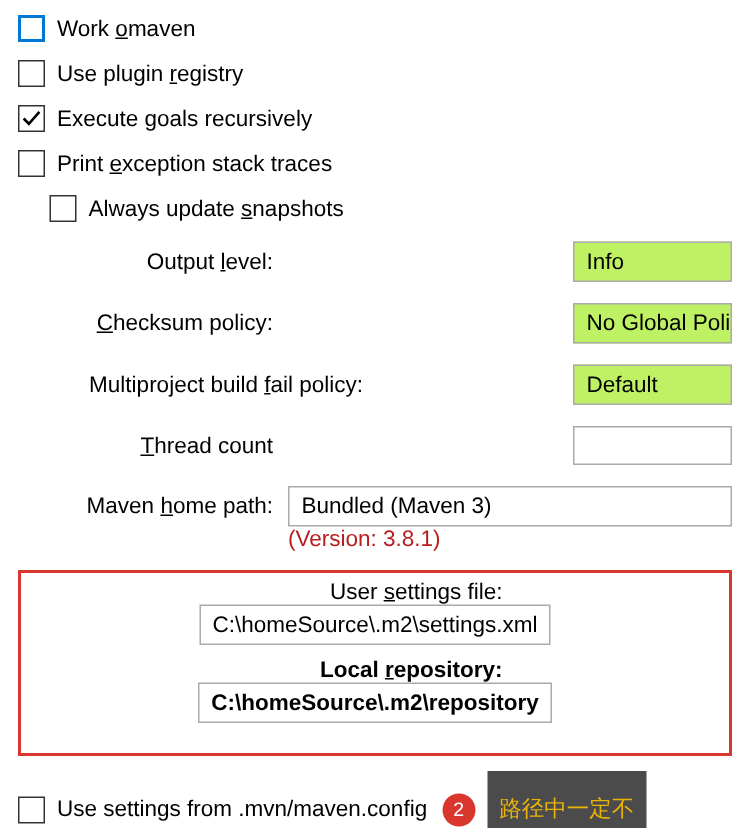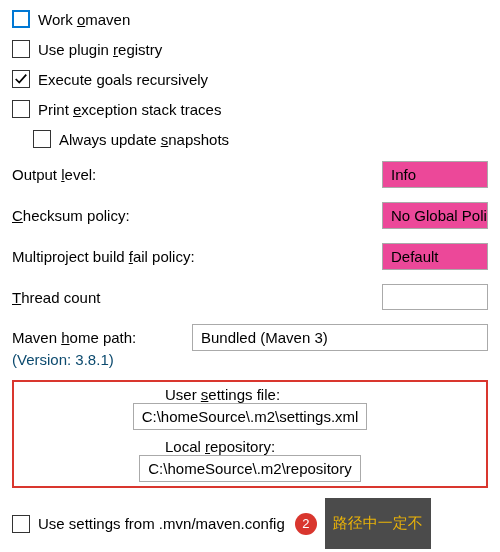--- a/index.html
+++ b/index.html
@@ -37,24 +37,25 @@
   .label { white-space: nowrap; }
   .u { text-decoration: underline; }
   .form-row {
     display: flex;
     align-items: center;
     margin-bottom: 14px;
   }
   .form-label {
     width: 170px;
     flex-shrink: 0;
+    text-align: right;
   }
   .select {
     border: 1px solid #aaa;
-    background: #ec4899;
+    background: #bef264;
     padding: 4px 8px;
     flex: 1;
     min-width: 0;
     overflow: hidden;
     white-space: nowrap;
     margin-left: 200px;
   }
   .textfield {
     border: 1px solid #aaa;
     background: #fff;
@@ -73,23 +74,24 @@
     min-width: 0;
     overflow: hidden;
     white-space: nowrap;
   }
   .highlight-box {
     border: 2px solid #d9362e;
     padding: 4px;
     margin: 2px 0 10px 0;
   }
   .highlight-box .form-row { margin-bottom: 8px; flex-direction: column; }
-  .highlight-box .form-row:last-child { margin-bottom: 0; }
+  .highlight-box .form-row:last-child { margin-bottom: 16px; font-weight: bold; }
   .version-note {
-    color: #0c4a6e;
+    margin-left: 180px;
+    color: #b91c1c;
     margin-top: -6px;
     margin-bottom: 12px;
   }
   .badge {
     width: 22px;
     height: 22px;
     border-radius: 50%;
     background: #d9362e;
     color: #fff;
     font-size: 13px;

